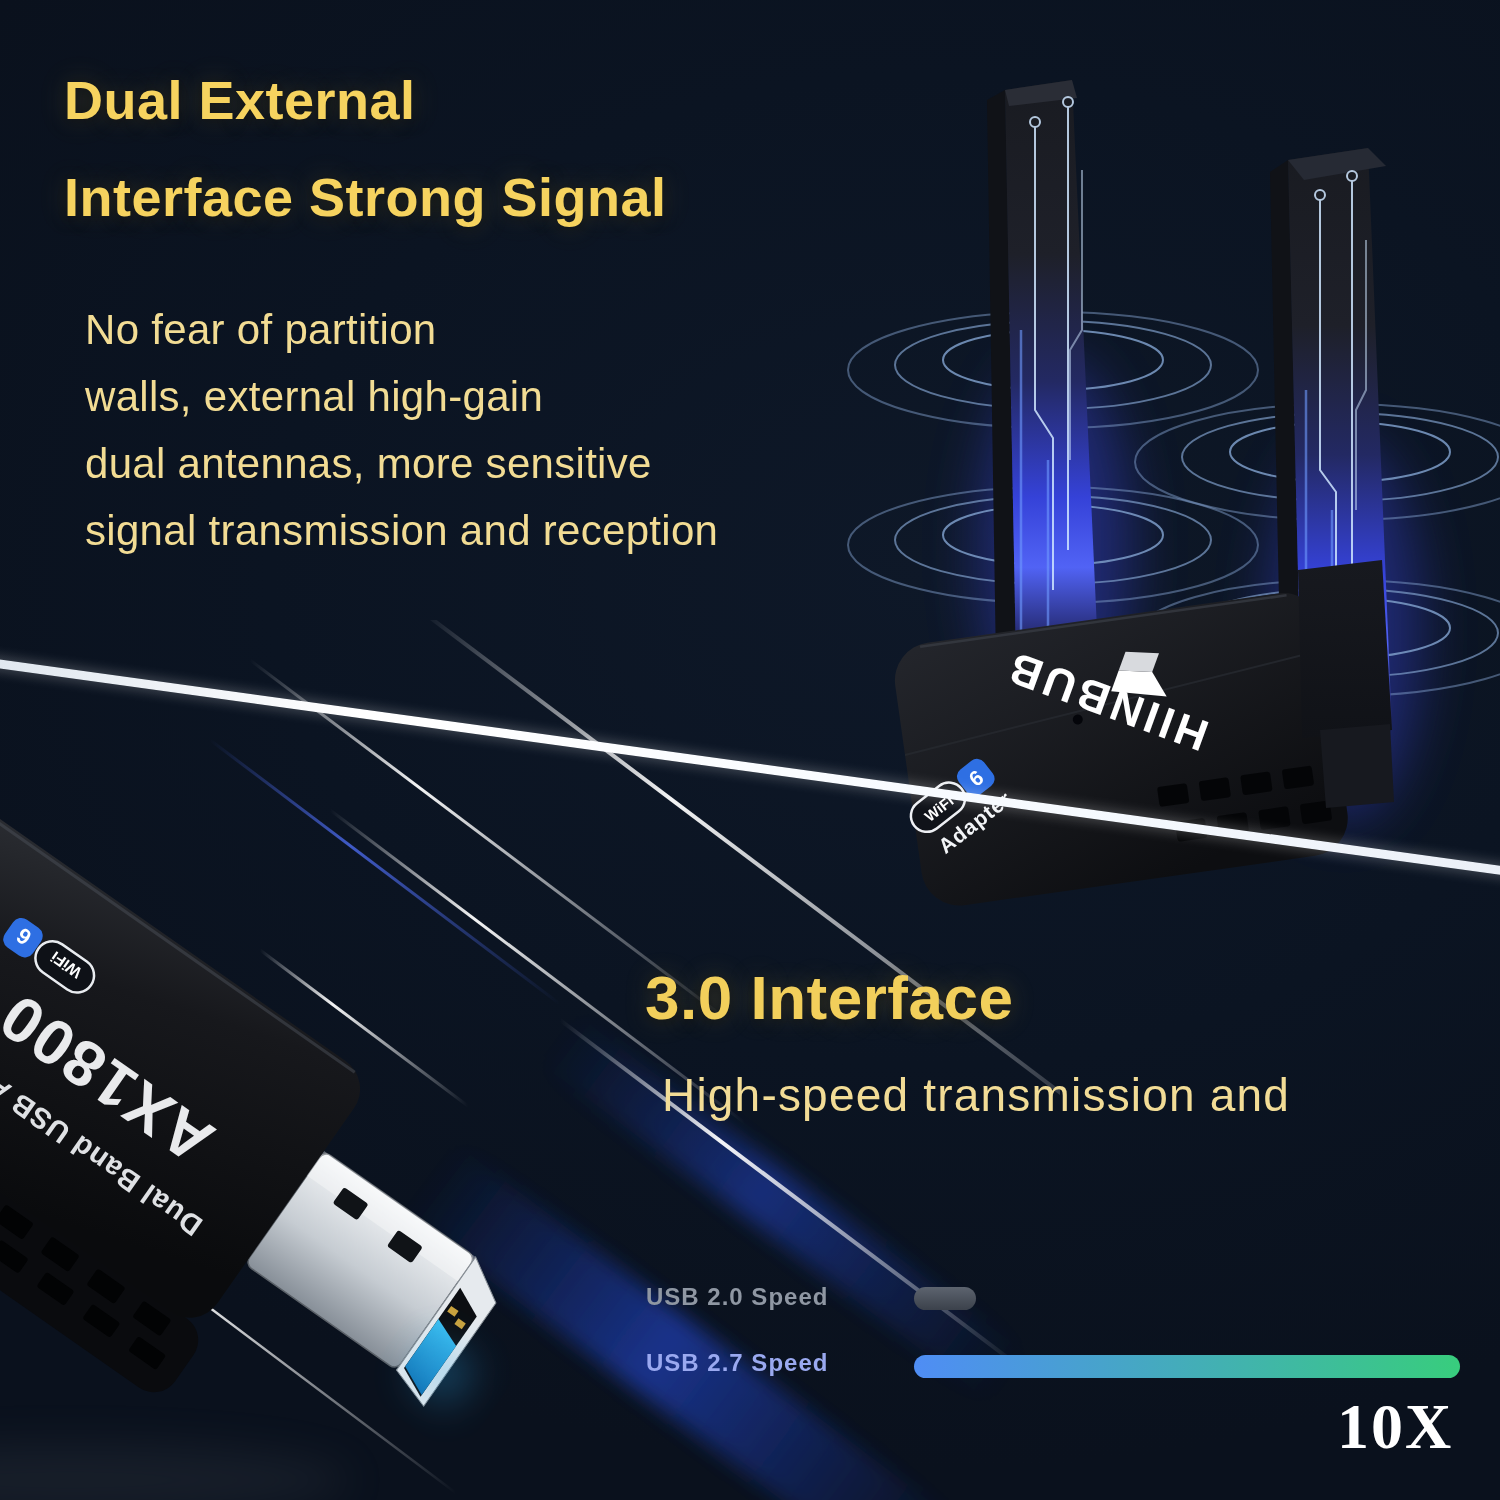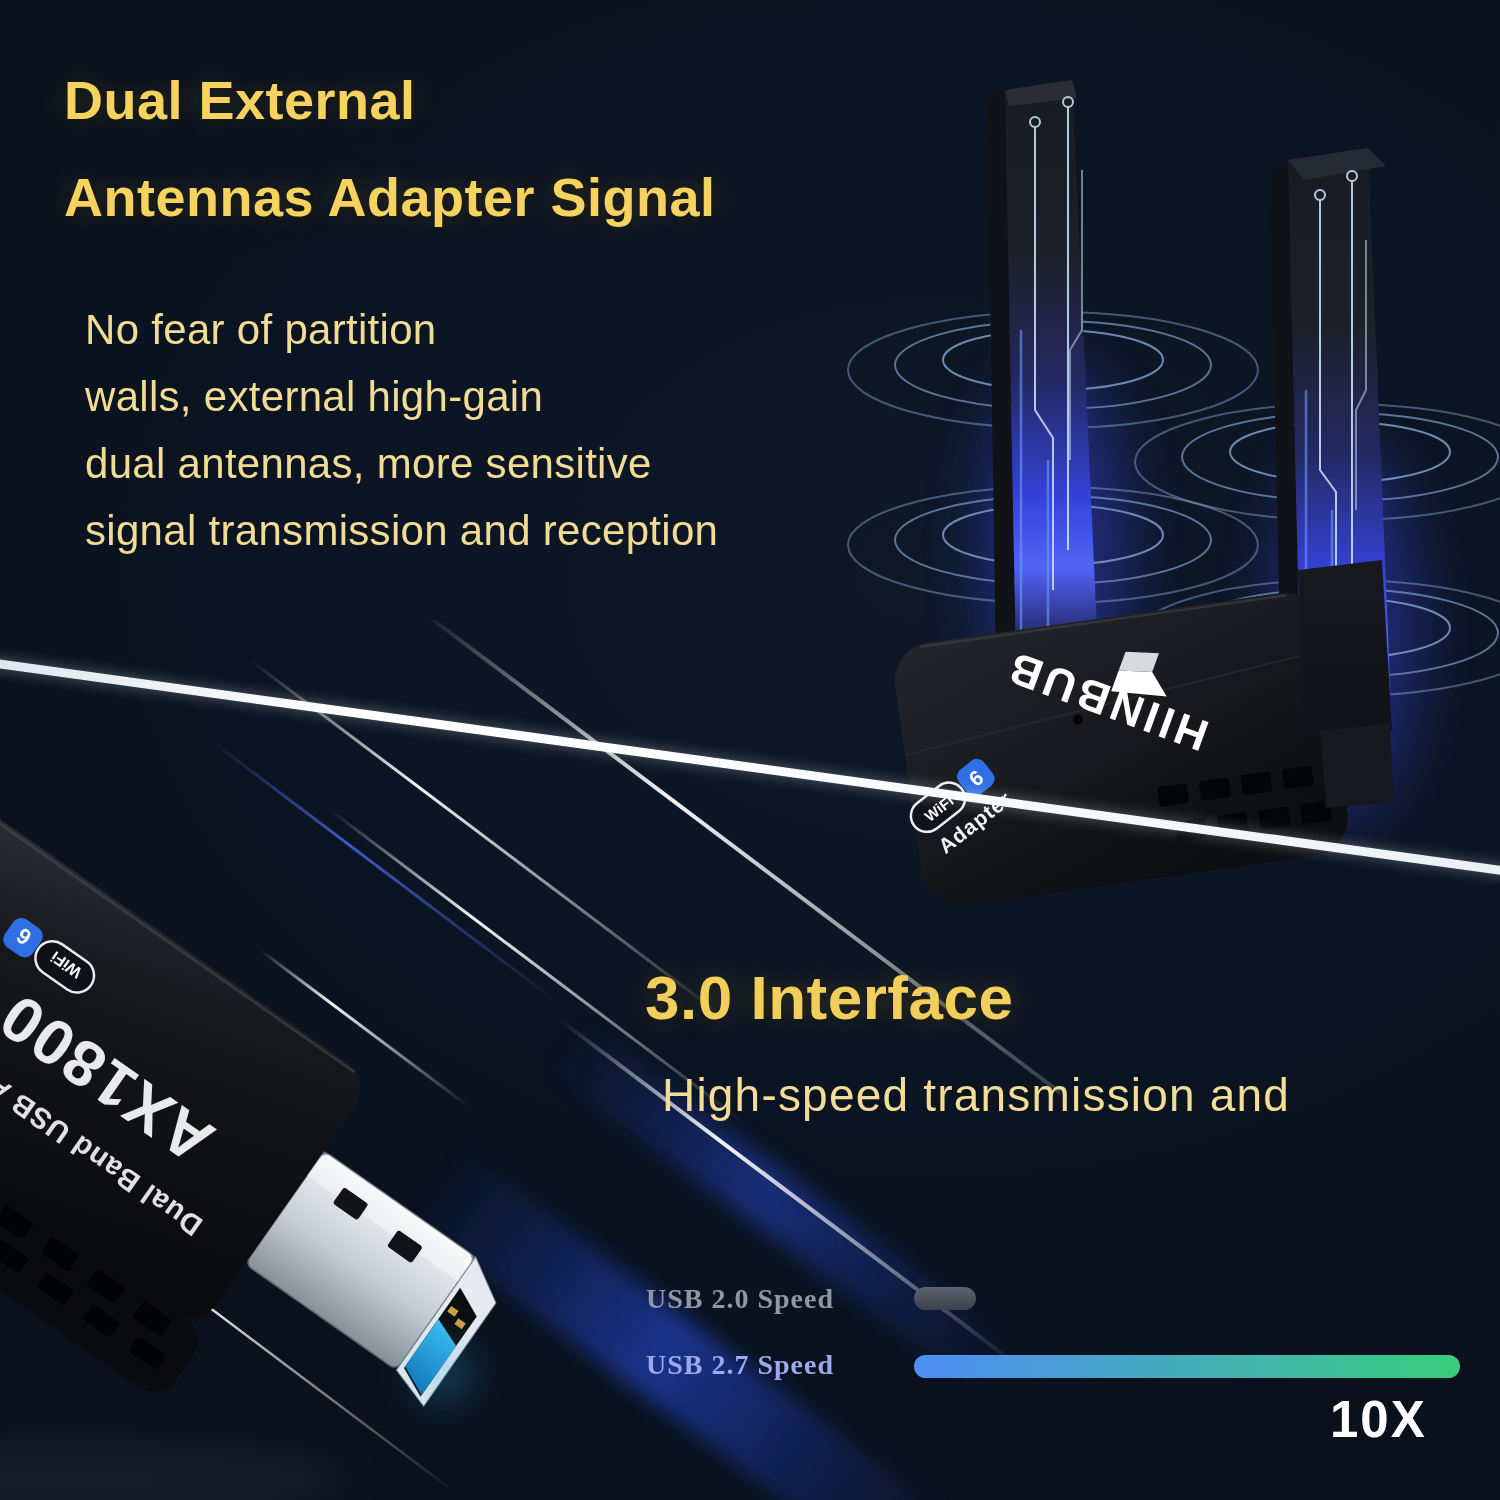--- a/index.html
+++ b/index.html
@@ -11,29 +11,29 @@
   .abs{position:absolute;}
   
   .main-heading{left:64px;top:52px;line-height:97px;font-size:54px;font-weight:700;color:#f6d35f;
     letter-spacing:.5px;text-shadow:0 0 28px rgba(246,211,95,.22),0 2px 14px rgba(0,0,0,.55);z-index:4;}
   .main-body{left:66px;top:296px;font-size:42px;line-height:67px;color:#f2dc94;letter-spacing:.3px;z-index:4;margin-left:19px;}
   
   .sub-heading{left:645px;top:962px;font-size:62px;font-weight:700;color:#f2cf5b;letter-spacing:.5px;
     text-shadow:0 0 26px rgba(242,207,91,.25),0 2px 12px rgba(0,0,0,.5);z-index:4;}
   .sub-body{left:646px;top:1064px;font-size:46px;line-height:63px;color:#f2dc96;letter-spacing:1.2px;z-index:4;margin-left:16px;}
   
-  .speed-row-label{font-size:28px;font-weight:700;letter-spacing:1px;z-index:4;font-family:Liberation Serif, serif;}
+  .speed-row-label{font-size:24px;font-weight:700;letter-spacing:1px;z-index:4;}
   .usb2-label{left:646px;top:1283px;color:#8f97a3;}
   .usb3-label{left:646px;top:1349px;color:#9aa9f0;}
   .usb2-pill{left:914px;top:1287px;width:62px;height:23px;border-radius:12px;
     background:linear-gradient(180deg,#5d646f,#3b414b);z-index:4;}
   .usb3-bar{left:914px;top:1355px;width:546px;height:23px;border-radius:12px;
     background:linear-gradient(90deg,#4f8df5,#38cd7d);z-index:4;}
-  .multiplier{left:1330px;top:1390px;width:130px;text-align:left;font-size:51px;font-weight:800;
-    color:#ffffff;letter-spacing:2px;z-index:4;}
+  .multiplier{left:1330px;top:1390px;width:130px;text-align:center;font-size:64px;font-weight:800;
+    color:#ffffff;letter-spacing:2px;z-index:4;font-family:Liberation Serif, serif;}
   
   .divider{left:-40px;top:654px;width:1620px;height:9px;z-index:3;
     background:linear-gradient(90deg,#dde5ee,#ffffff 25%,#f6faff 70%,#e9eef6);
     transform-origin:0 50%;transform:rotate(7.83deg);
     box-shadow:0 0 14px rgba(255,255,255,.35);border-radius:4px;}
   .scene{z-index:2;}
 </style>
 </head>
 <body>
 
@@ -250,21 +250,21 @@
       <rect x="4" y="-16" width="32" height="32" rx="9" fill="#2e6fe3"></rect>
       <text x="20" y="8" text-anchor="middle" font-size="21" font-weight="700" fill="#ffffff">6</text>
       <text x="-8" y="42" text-anchor="middle" font-size="21" font-weight="700" fill="#f2f4f7" letter-spacing="1">Adapter</text>
     </g>
   </svg>
 
   <div class="abs divider"></div>
 
   <div class="abs main-heading">
     <div>Dual External</div>
-    <div>Antennas Adapter Signal</div>
+    <div>Interface Strong Signal</div>
   </div>
   <div class="abs main-body">
     <div>No fear of partition</div>
     <div>walls, external high-gain</div>
     <div>dual antennas, more sensitive</div>
     <div>signal transmission and reception</div>
   </div>
 
   <div class="abs sub-heading">3.0 Interface</div>
   <div class="abs sub-body">

